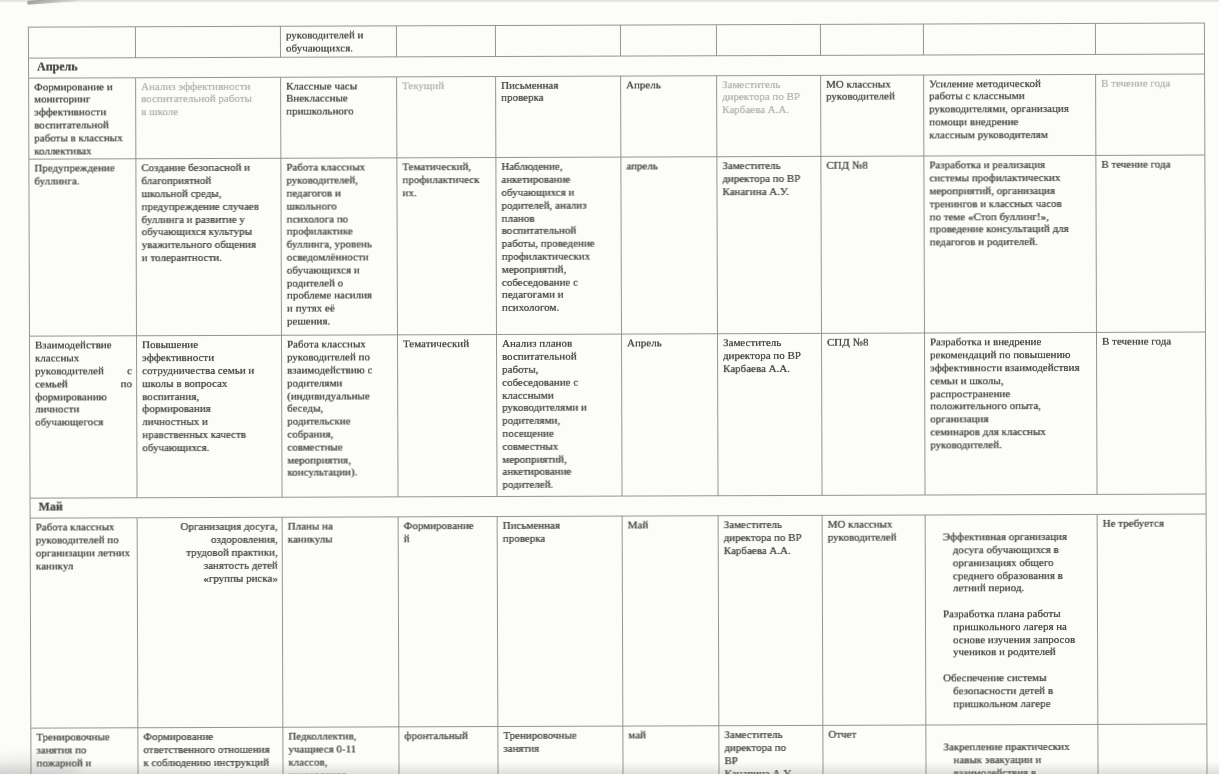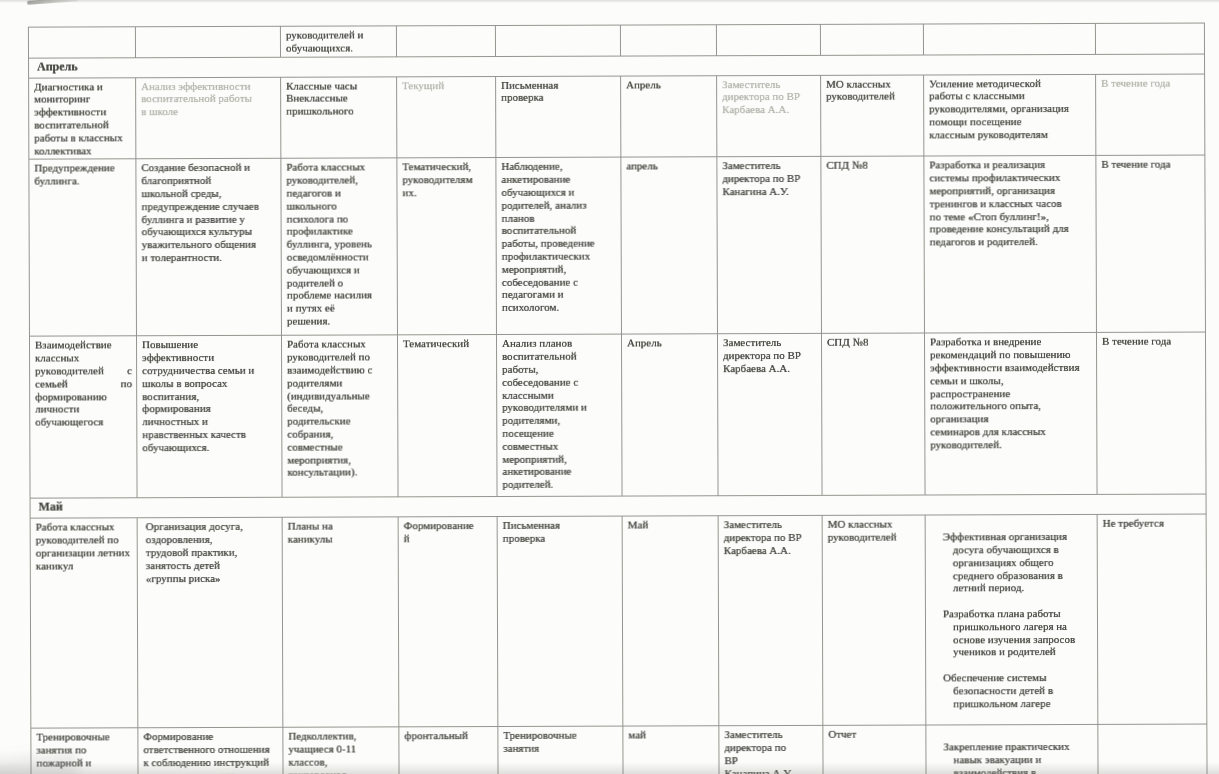--- a/index.html
+++ b/index.html
@@ -39,21 +39,21 @@
   td{
     border:1px solid var(--border);
     vertical-align:top;
     padding:2px 4px 2px 5px;
     white-space:pre-line;
     overflow-wrap:break-word;
     text-shadow:0 0 .35px currentColor;
   }
   td.faint{color:var(--faint);}
   td.just{text-align:justify;white-space:normal;margin-left:8px;}
-  td.indent{padding-left:8px;}
+  td.indent{padding-left:8px;text-align:right;}
   tr.r-section td{
     font-weight:bold;font-size:12px;padding:2px 4px 2px 8px;white-space:normal;
   }
   .hang{padding-left:10px;text-indent:-10px;white-space:pre-line;margin-left:12px;}
 </style>
 </head>
 <body>
 
 <div class="page">
   <div class="top-hairline"></div>
@@ -87,21 +87,21 @@
         <td></td>
         <td></td>
         <td></td>
       </tr>
 
       <tr class="r-section" style="height:20px">
         <td colspan="10">Апрель</td>
       </tr>
 
       <tr style="height:76px">
-        <td>Диагностика и
+        <td>Формирование и
 мониторинг
 эффективности
 воспитательной
 работы в классных
 коллективах</td>
         <td class="faint">Анализ эффективности
 воспитательной работы
 в школе</td>
         <td>Классные часы
 Внеклассные
@@ -111,21 +111,21 @@
 проверка</td>
         <td>Апрель</td>
         <td class="faint">Заместитель
 директора по ВР
 Карбаева А.А.</td>
         <td>МО классных
 руководителей</td>
         <td>Усиление методической
 работы с классными
 руководителями, организация
-помощи посещение
+помощи внедрение
 классным руководителям</td>
         <td class="faint">В течение года</td>
       </tr>
 
       <tr style="height:177px">
         <td>Предупреждение
 буллинга.</td>
         <td>Создание безопасной и
 благоприятной
 школьной среды,
@@ -141,21 +141,21 @@
 психолога по
 профилактике
 буллинга, уровень
 осведомлённости
 обучающихся и
 родителей о
 проблеме насилия
 и путях её
 решения.</td>
         <td>Тематический,
-руководителям
+профилактическ
 их.</td>
         <td>Наблюдение,
 анкетирование
 обучающихся и
 родителей, анализ
 планов
 воспитательной
 работы, проведение
 профилактических
 мероприятий,

